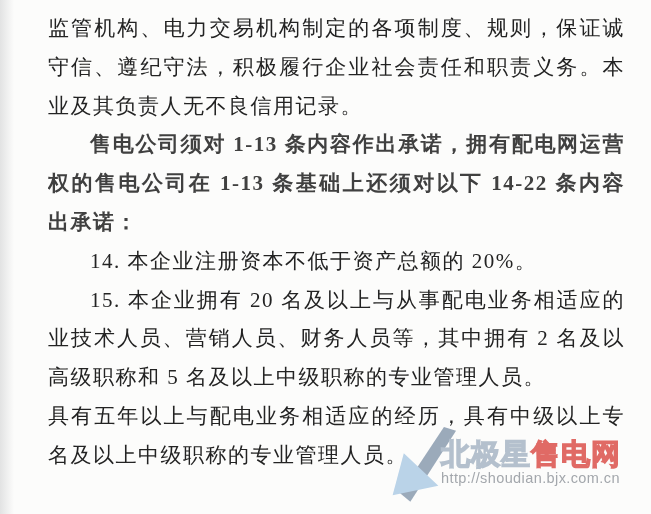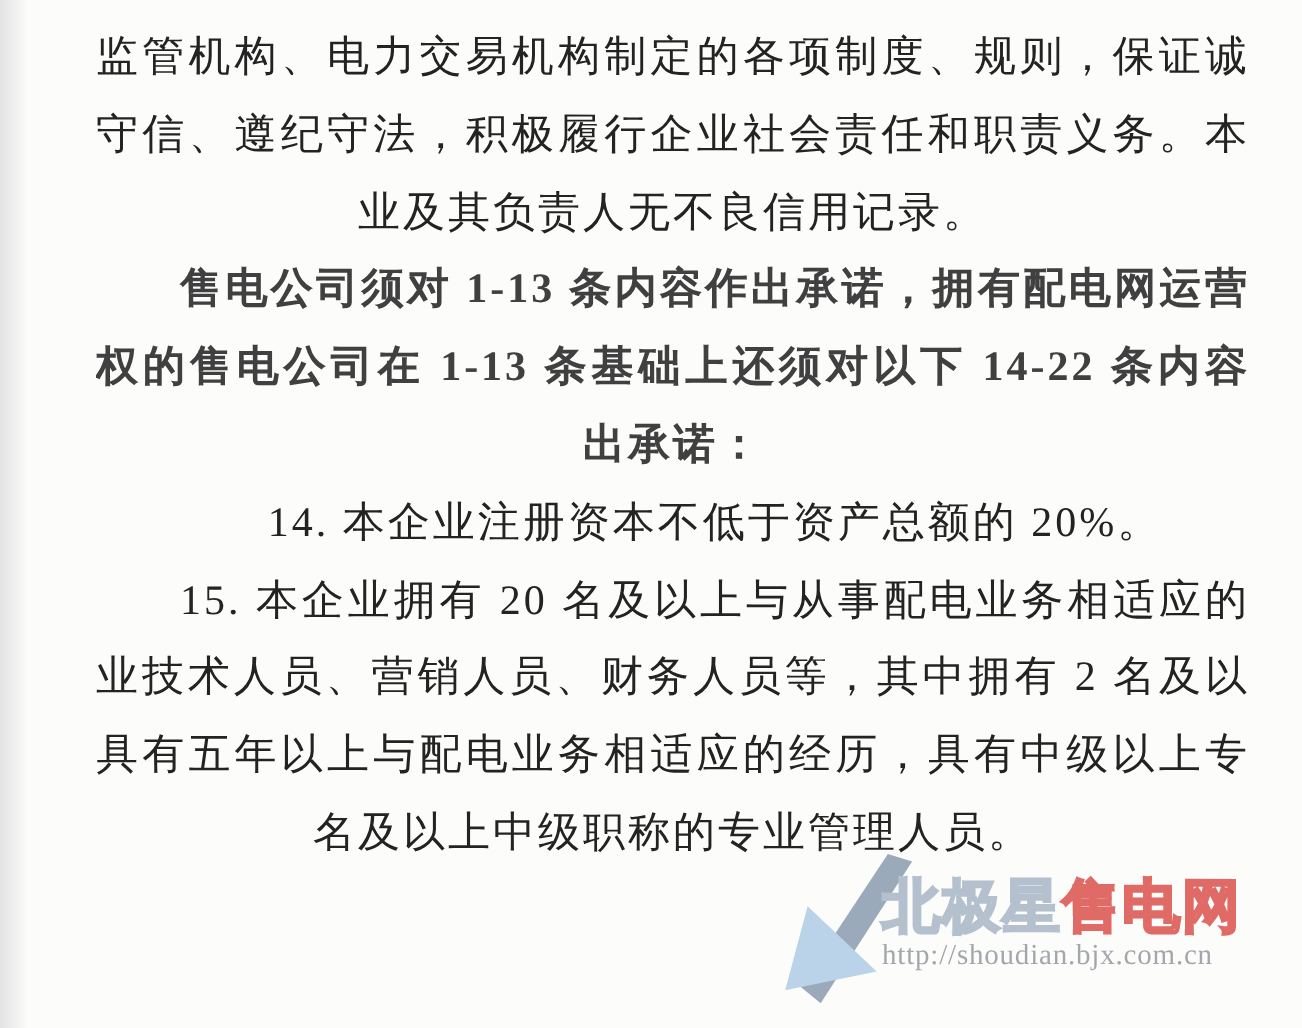--- a/index.html
+++ b/index.html
@@ -18,58 +18,59 @@
     background:linear-gradient(to right, rgba(90,95,100,0.16), rgba(90,95,100,0.0));
     pointer-events:none;
   }
 
   .text-block {
     position:absolute; left:48px; right:26px; top:9px;
     color:#232323; font-size:21px;
   }
   .line {
     height:38.8px; line-height:38.8px;
-    letter-spacing:1.5px; overflow:hidden;text-align:center;
+    letter-spacing:1.5px; overflow:hidden;
   }
   .j { text-align:justify; text-align-last:justify; text-justify:inter-character; }
   .indent { text-indent:42px; }
   .bold { font-weight:bold; color:#404040; }
 
   
   .watermark { position:absolute; top:419px; right:8px; width:262px; height:95px; pointer-events:none; }
   .wm-logo { position:absolute; left:0; top:8px; width:96px; height:84px; opacity:0.8; }
   .wm-name {
     position:absolute; left:60px; top:19px; white-space:nowrap;
     font-family:Liberation Serif, serif;
     font-size:29px; font-weight:bold; letter-spacing:1px; line-height:32px;
   }
   .wm-gray { color:rgba(255,255,255,0.15); -webkit-text-stroke:1.3px #b4c0cd; }
   .wm-red  { color:rgba(255,255,255,0.12); -webkit-text-stroke:1.3px #e06a65; }
   .wm-url {
     position:absolute; left:60px; top:51px; white-space:nowrap;
-    font-family:Liberation Serif, serif;
+    font-family:Liberation Sans, sans-serif;
     font-size:14.5px; letter-spacing:0.4px; color:#a3a7ac;
   }
 </style>
 </head>
 <body>
 
 <div class="page">
   <div class="scan-edge"></div>
 
   <div class="text-block">
     <div class="line j">监管机构、电力交易机构制定的各项制度、规则，保证诚实</div>
     <div class="line j">守信、遵纪守法，积极履行企业社会责任和职责义务。本企</div>
     <div class="line">业及其负责人无不良信用记录。</div>
     <div class="line bold indent j">售电公司须对 1-13 条内容作出承诺，拥有配电网运营</div>
     <div class="line bold j">权的售电公司在 1-13 条基础上还须对以下 14-22 条内容作</div>
     <div class="line bold">出承诺：</div>
     <div class="line indent">14. 本企业注册资本不低于资产总额的 20%。</div>
     <div class="line indent j">15. 本企业拥有 20 名及以上与从事配电业务相适应的专</div>
     <div class="line j">业技术人员、营销人员、财务人员等，其中拥有 2 名及以上</div>
+    <div class="line">高级职称和 5 名及以上中级职称的专业管理人员。</div>
     <div class="line j">具有五年以上与配电业务相适应的经历，具有中级以上专业</div>
     <div class="line">名及以上中级职称的专业管理人员。</div>
   </div>
 
   <div class="watermark">
     <svg class="wm-logo" viewBox="0 0 100 90" xmlns="http://www.w3.org/2000/svg">
       <polygon points="66,0 79,4 30,80 19,71" fill="#8496ab"></polygon>
       <polygon points="23,28 60,63 11,73" fill="#aac9e4"></polygon>
     </svg>
     <div class="wm-name">

